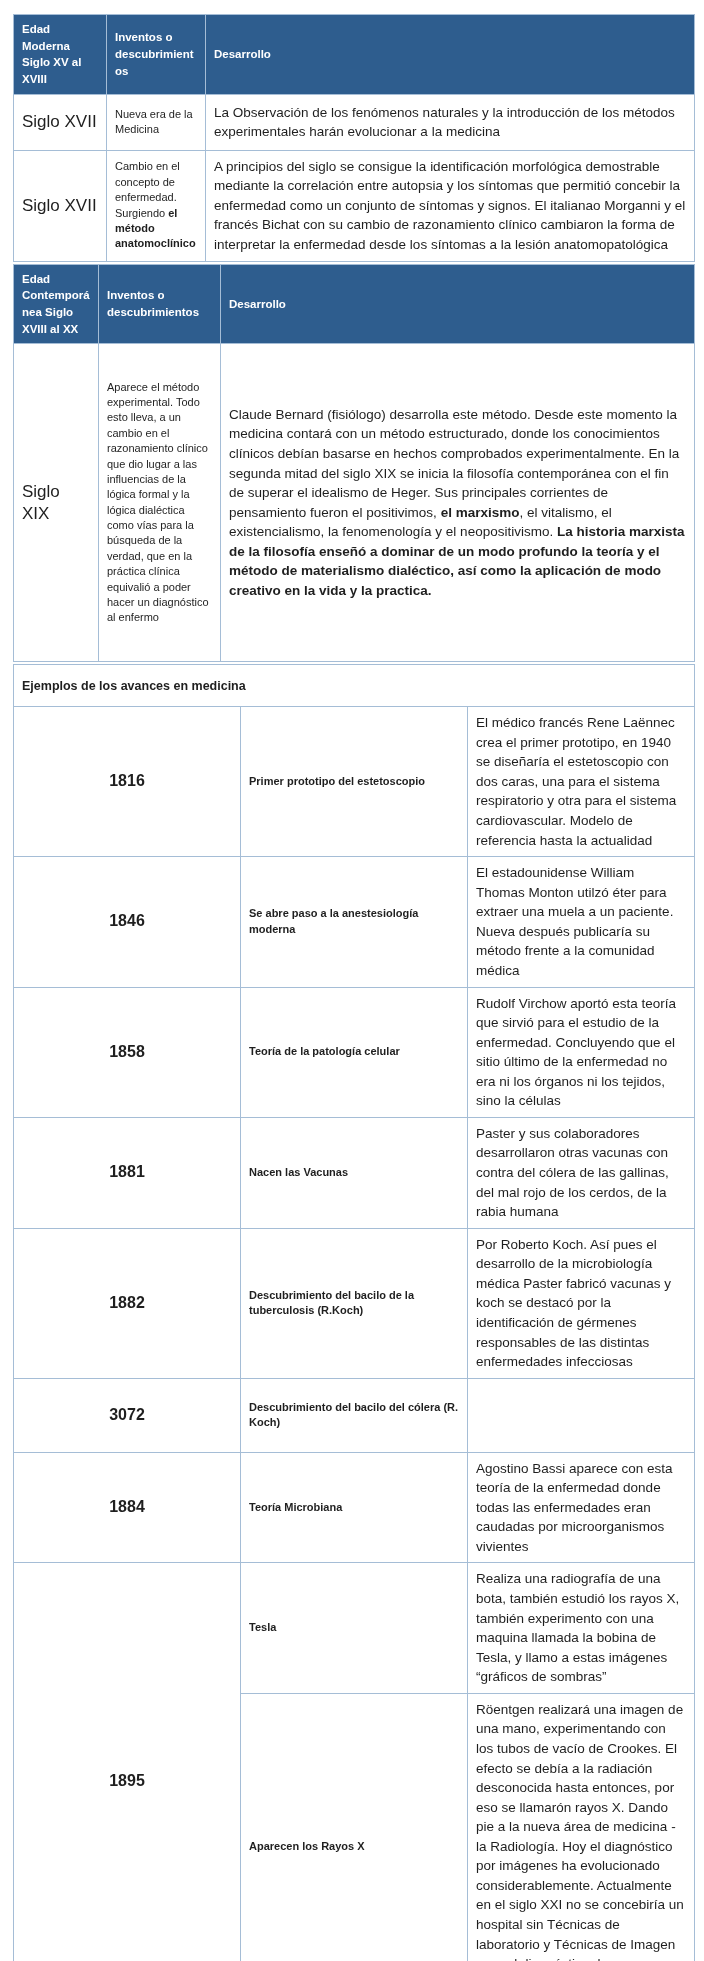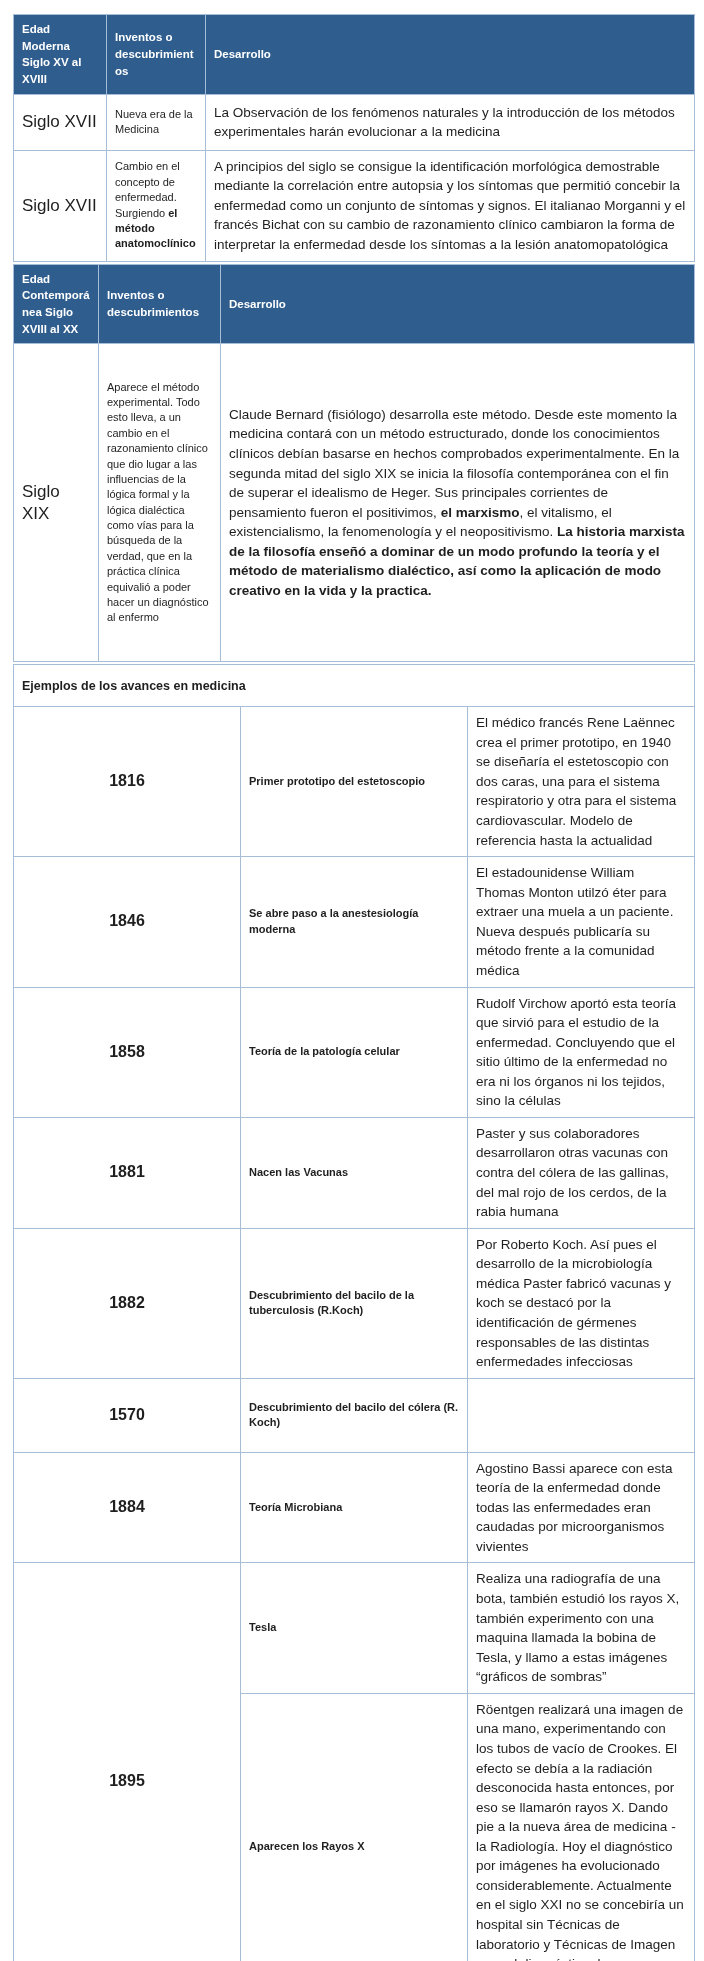--- a/index.html
+++ b/index.html
@@ -150,21 +150,21 @@
       <td class="dev">Paster y sus colaboradores desarrollaron otras vacunas con contra del cólera de las gallinas, del mal rojo de los cerdos, de la rabia humana</td>
     </tr>
 
     <tr style="height:108px">
       <td class="year c1">1882</td>
       <td class="inv c2"><b>Descubrimiento del bacilo de la tuberculosis (R.Koch)</b></td>
       <td class="dev">Por Roberto Koch. Así pues el desarrollo de la microbiología médica Paster fabricó vacunas y koch se destacó por la identificación de gérmenes responsables de las distintas enfermedades infecciosas</td>
     </tr>
 
     <tr style="height:74px">
-      <td class="year c1">1570</td>
+      <td class="year c1">3072</td>
       <td class="inv c2"><b>Descubrimiento del bacilo del cólera (R. Koch)</b></td>
       <td class="dev"></td>
     </tr>
 
     <tr style="height:90px">
       <td class="year c1">1884</td>
       <td class="inv c2"><b>Teoría Microbiana</b></td>
       <td class="dev">Agostino Bassi aparece con esta teoría de la enfermedad donde todas las enfermedades eran caudadas por microorganismos vivientes</td>
     </tr>
 

